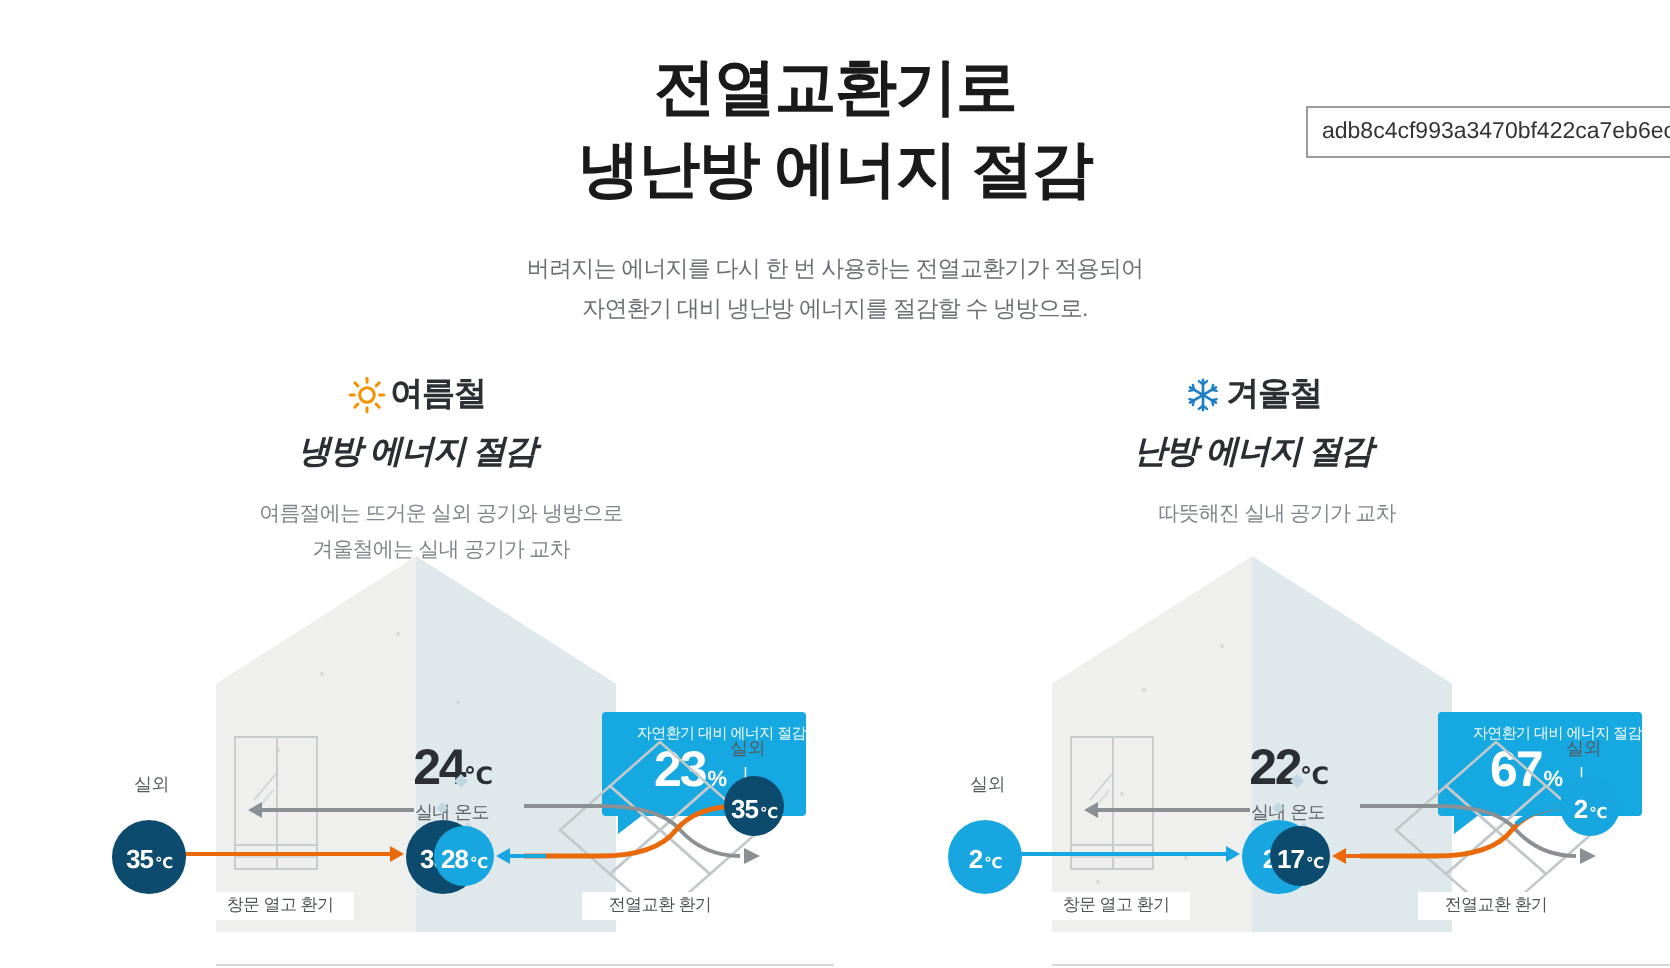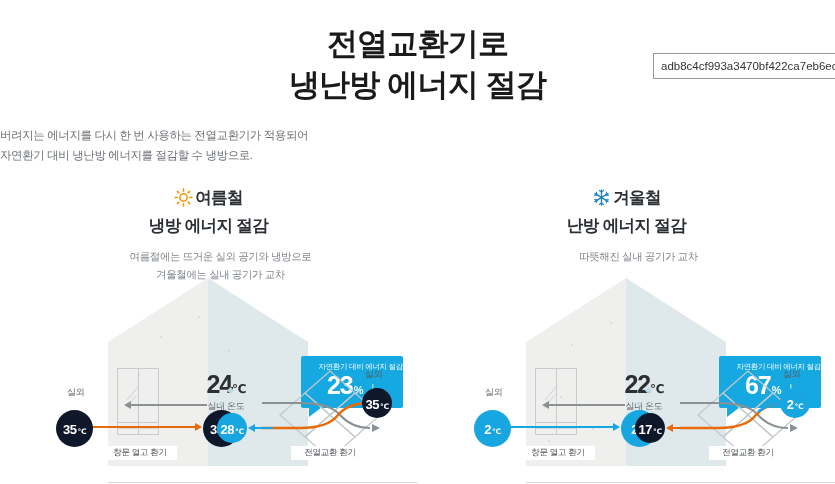--- a/index.html
+++ b/index.html
@@ -14,21 +14,21 @@
   
   .headline {
     position: absolute; top: 24px; left: 0; width: 835px;
     text-align: center;
     font-size: 31px; font-weight: bold; color: #1a1a1a;
     line-height: 1.32; letter-spacing: -0.8px;
   }
   .headline span { display: block; }
   .subhead {
     position: absolute; top: 125px; left: 0; width: 835px;
-    text-align: left;
+    text-align: center;
     font-size: 11.5px; color: #6b6f74; line-height: 1.78;
     letter-spacing: -0.4px;
   }
   .subhead span { display: block; }
 
   
   .hash-box {
     position: absolute; left: 653px; top: 53px;
     width: 186px; height: 26px;
     border: 1px solid #999a9b; background: #fff;
@@ -42,21 +42,21 @@
   .panel { position: absolute; top: 186px; width: 417px; height: 298px; }
   .panel.left  { left: 0px; }
   .panel.right { left: 418px; }
 
   .panel-title {
     position: relative; width: 100%; text-align: center;
     font-size: 16.5px; font-weight: bold; color: #2b2f33;
     line-height: 1.45; letter-spacing: -0.6px;
   }
   .panel-title .l1 { display: inline-flex; align-items: center; justify-content: center; gap: 2px; }
-  .panel-title .l2 { display: block; }
+  .panel-title .l2 { display: block; font-style: italic; }
   .season-icon { display: inline-block; width: 19px; height: 19px; position: relative; }
 
   .panel-desc {
     margin-top: 9px; width: 100%; text-align: center;
     font-size: 10.5px; color: #80858b; line-height: 1.72; letter-spacing: -0.4px;
   }
   .panel-desc span { display: block; margin-left: 24px; }
 
   
   .house-wrap { position: absolute; left: 0; top: 74px; width: 417px; height: 224px; }
@@ -108,21 +108,21 @@
   .window .sill2 { position: absolute; left: 0; bottom: 5px; width: 100%; height: 1px; background: #d5d8da; }
   .window .glint { position: absolute; left: 6px; top: 24px; width: 17px; height: 1px; background: #d2d5d7; transform: rotate(-50deg); }
   .window .glint2 { position: absolute; left: 9px; top: 30px; width: 12px; height: 1px; background: #d8dbdd; transform: rotate(-50deg); }
 
   
   .tcircle {
     position: absolute; border-radius: 50%;
     display: flex; align-items: baseline; justify-content: center;
     color: #fff; font-weight: bold; letter-spacing: -0.5px;
   }
-  .tcircle.orange { background: #0f172a; }
+  .tcircle.orange { background: #0c4a6e; }
   .tcircle.blue   { background: #17a6e0; }
   .tcircle .num { font-size: 13px; line-height: 1; }
   .tcircle .unit { font-size: 7.5px; line-height: 1; margin-left: 1px; }
   .tcircle.sm { width: 30px; height: 30px; padding-top: 10px; }
   .tcircle.lg { width: 37px; height: 37px; padding-top: 13px; }
 
   
   .line { position: absolute; height: 2px; }
   .line.gray   { background: #8b9094; }
   .line.orange { background: #ea6a0a; }

